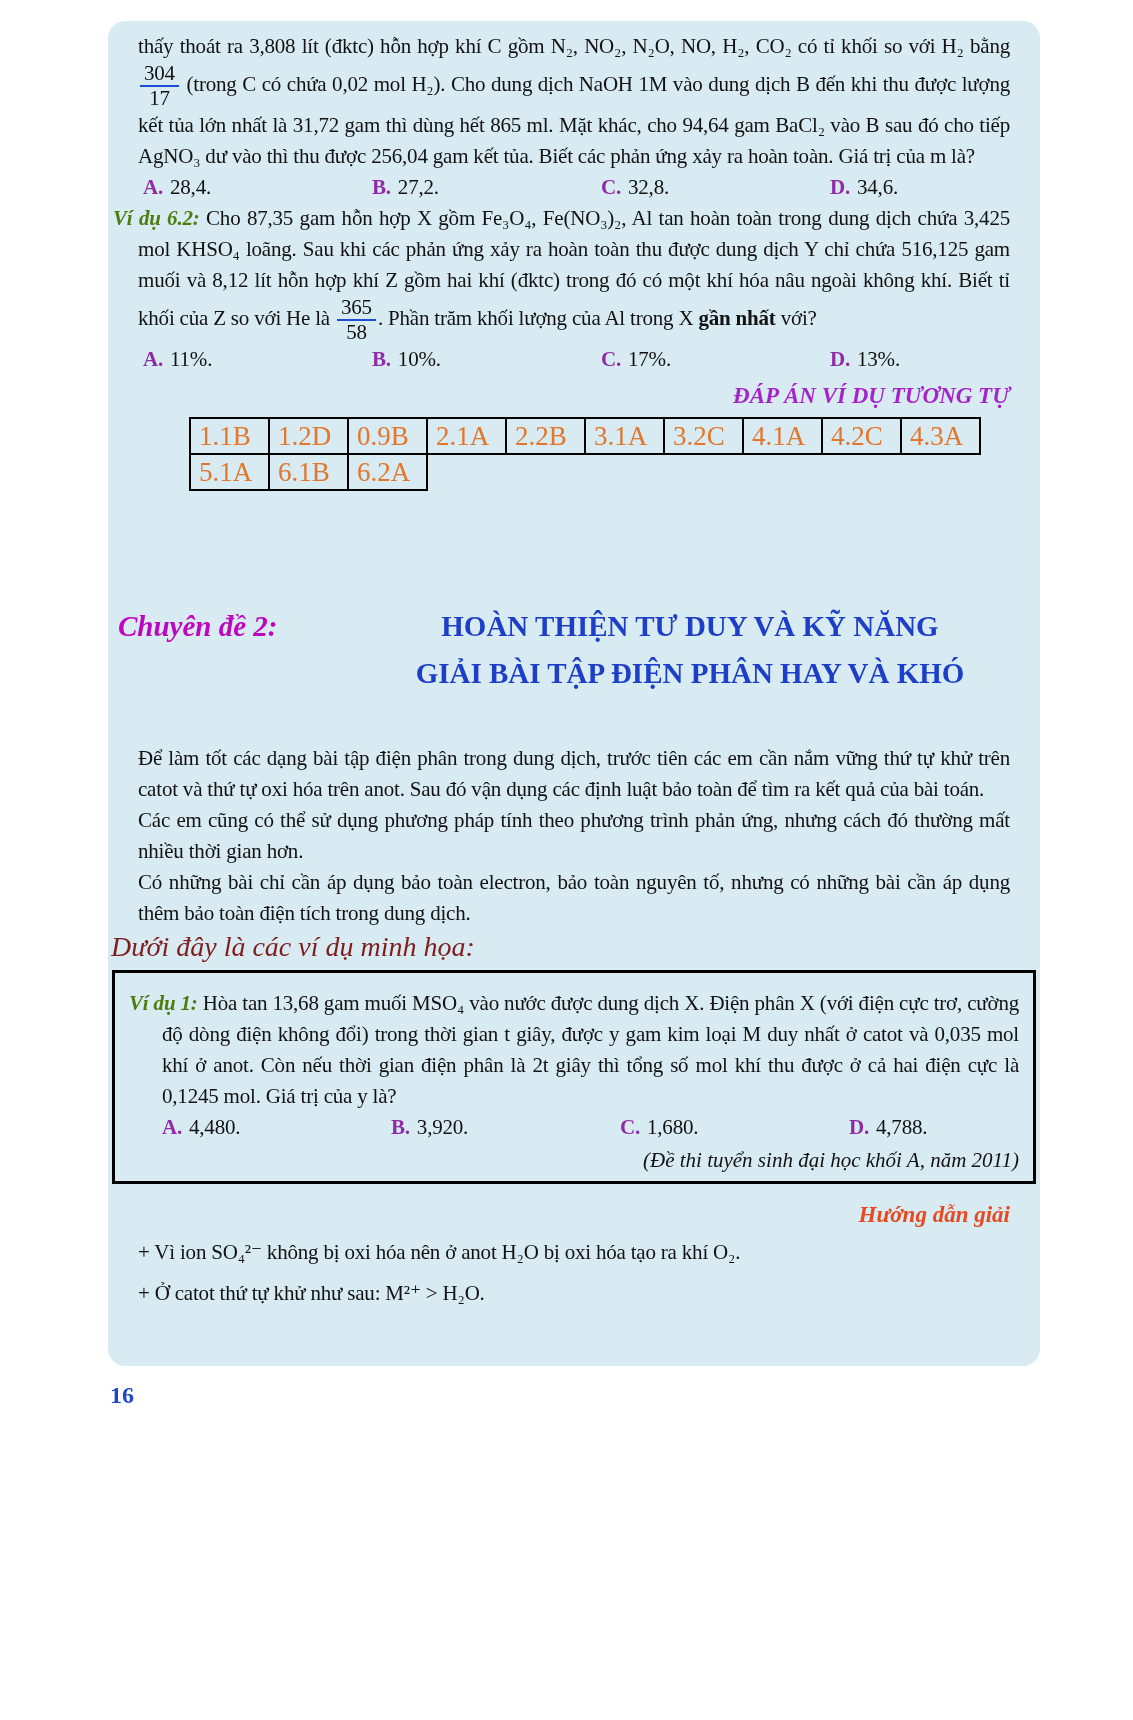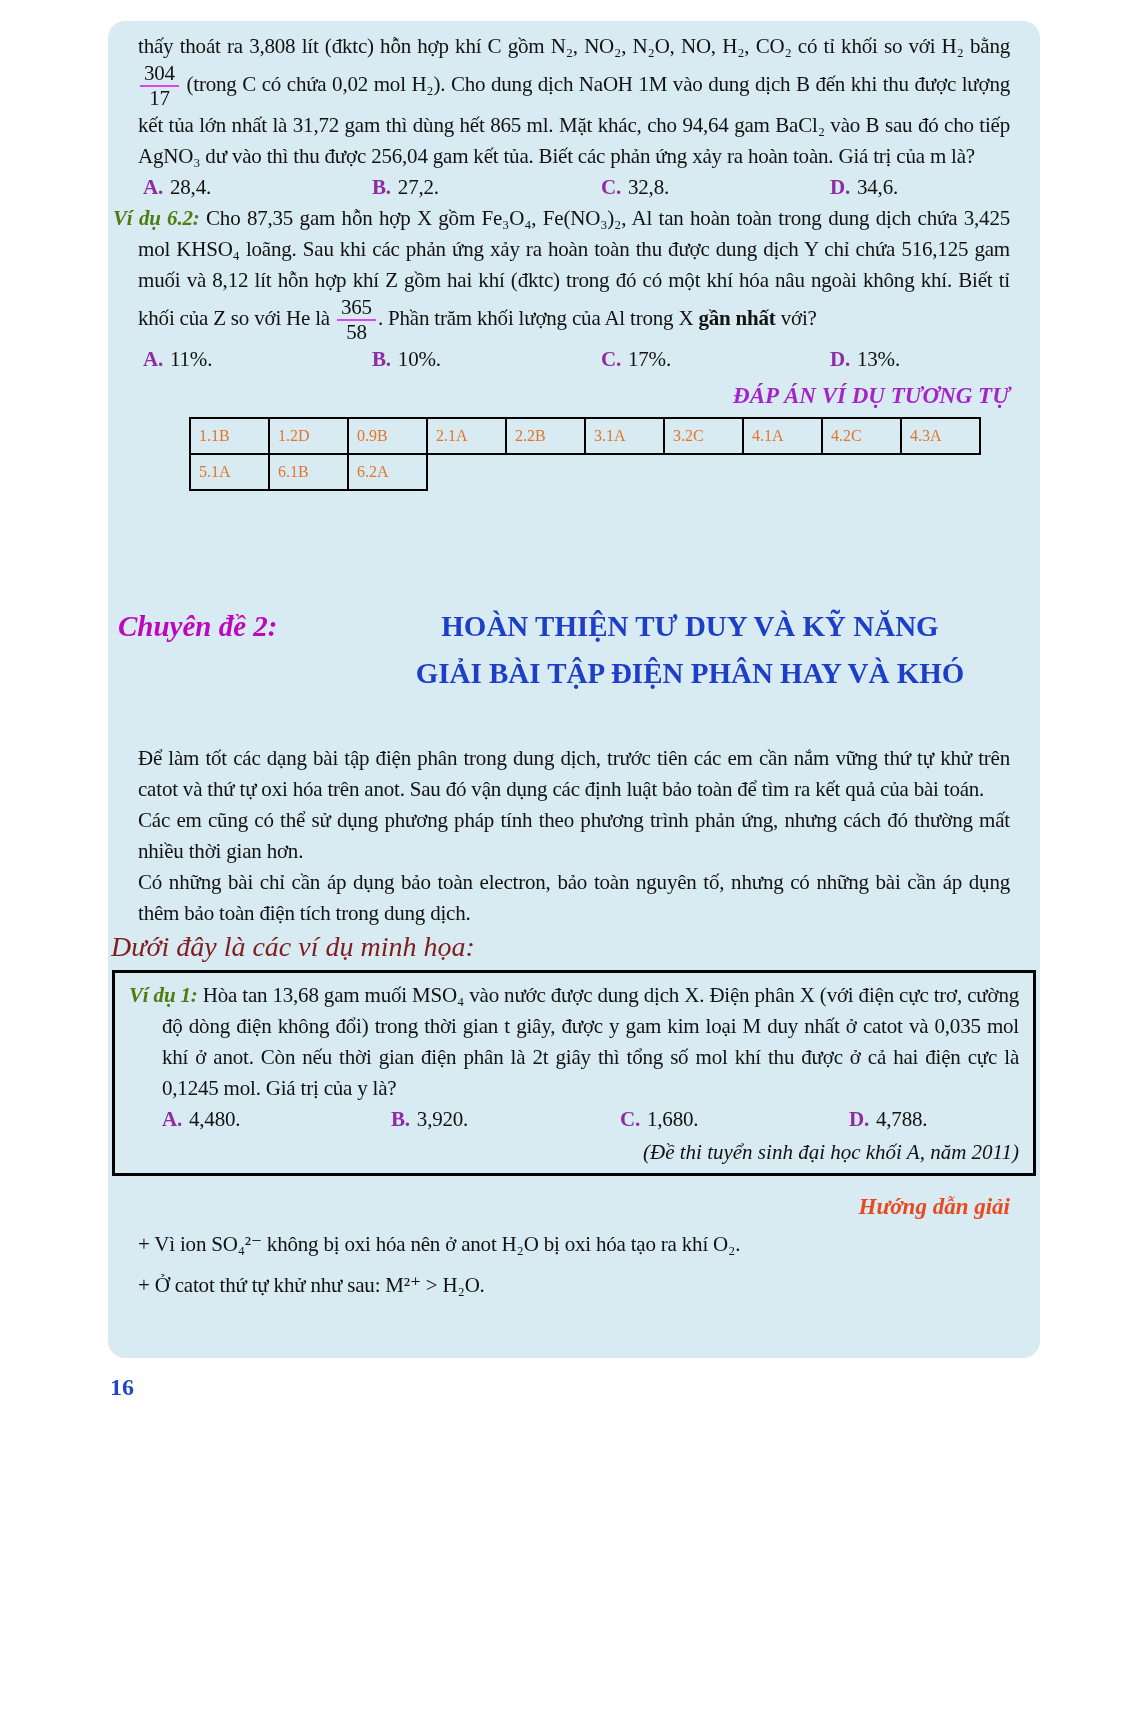--- a/index.html
+++ b/index.html
@@ -16,41 +16,41 @@
   
   .panel{margin-top:21px;background:#D8EAF2;padding:10px 30px 52px 30px;box-sizing:border-box;border-radius:17px;}
 
   .para{font-size:21px;line-height:31px;text-align:justify;letter-spacing:-0.2px;}
   .hang{text-indent:-25px;padding-left:0;}
 
   .example-label{color:#4d7c0f;font-weight:bold;font-style:italic;}
   .bold{font-weight:bold;}
 
   .frac{display:inline-block;vertical-align:middle;text-align:center;line-height:1.1;padding:0 2px;text-indent:0;}
-  .frac .num{display:block;border-bottom:2px solid #d946ef;padding:0 4px;}
+  .frac .num{display:block;border-bottom:2px solid #1d4ed8;padding:0 4px;}
   .frac .den{display:block;}
 
   .options{display:flex;margin-left:5px;font-size:21px;line-height:31px;letter-spacing:-0.2px;}
   .opt{width:229px;flex:0 0 auto;}
   .opt:last-child{width:auto;}
   .opt-letter{color:#8F2CA5;font-weight:bold;margin-right:7px;}
 
   .ak-title{text-align:right;color:#A524C9;font-weight:bold;font-style:italic;font-size:23px;line-height:34px;margin-top:4px;margin-bottom:4px;}
   table.ak{border-collapse:collapse;margin-left:51px;}
-  table.ak td{border:2px solid #000;width:79px;height:36px;box-sizing:border-box;font-size:16px;color:#E2762B;padding:0 0 0 8px;}
+  table.ak td{border:2px solid #000;width:79px;height:36px;box-sizing:border-box;font-size:27px;color:#E2762B;padding:0 0 0 8px;}
   table.ak td.empty{border:none;padding:0;}
 
   .chapter{display:flex;margin-left:-20px;margin-top:112px;}
   .chapter-label{flex:0 0 252px;color:#BE06C0;font-style:italic;font-weight:bold;font-size:29px;line-height:46px;}
   .chapter-titles{flex:1;text-align:center;color:#1D3FC8;font-weight:bold;font-size:29px;line-height:47px;}
 
   .intro{margin-top:46px;}
   .lead{color:#7f1d1d;font-style:italic;font-size:28px;line-height:31px;margin-left:-27px;margin-top:2px;}
 
-  .exbox{border:3px solid #000;margin:8px -26px 0 -26px;padding:7px 14px 5px 14px;background:#D8EAF2;}
+  .exbox{border:3px solid #000;margin:8px -26px 0 -26px;padding:15px 14px 5px 14px;background:#D8EAF2;}
   .exbox .para{padding-left:33px;text-indent:-33px;}
   .exbox .options{margin-left:33px;}
   .source{font-style:italic;text-align:right;font-size:21px;line-height:31px;margin-top:2px;}
 
   .sol-title{text-align:right;color:#E8491F;font-weight:bold;font-style:italic;font-size:23px;line-height:34px;margin-top:14px;}
   .sol-line{font-size:21px;line-height:41px;letter-spacing:-0.2px;}
 
   .page-num{color:#2047C8;font-weight:bold;font-size:24px;margin-top:16px;padding-left:2px;}
 </style>
 </head>

